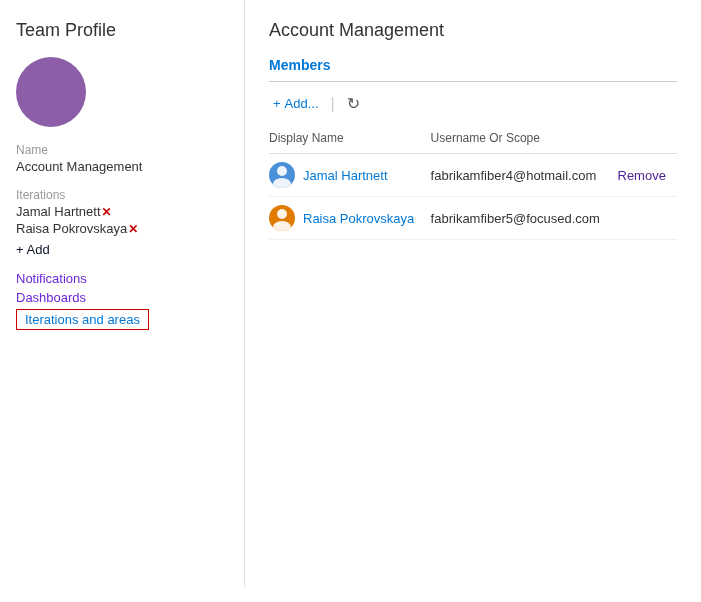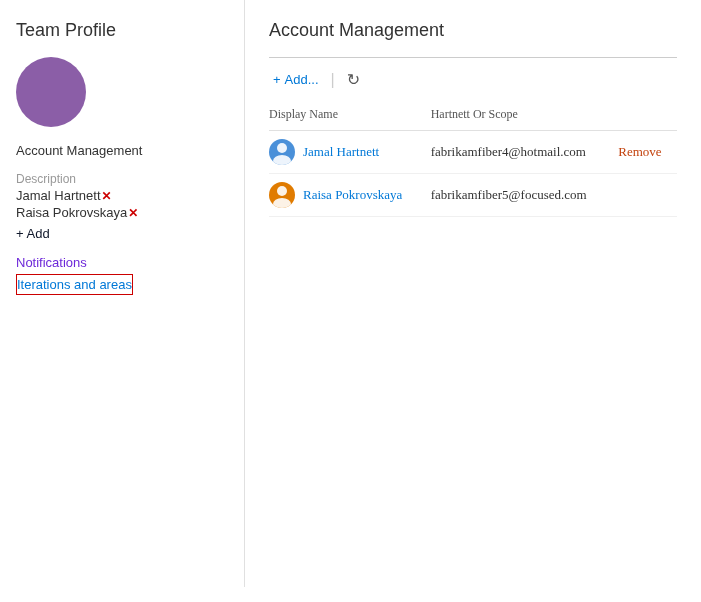--- a/index.html
+++ b/index.html
@@ -93,21 +93,21 @@
       display: block;
       color: #6d28d9;
       font-size: 13px;
       cursor: pointer;
       text-decoration: none;
       margin-bottom: 4px;
     }
 
     .sidebar-link.highlighted {
       border: 1px solid #c00;
-      padding: 2px 0;
+      padding: 2px 8px;
       display: inline-block;
       color: #0078d7;
     }
 
     
     .main {
       flex: 1;
       padding: 20px 24px;
     }
 
@@ -160,21 +160,20 @@
       border: none;
       cursor: pointer;
       color: #555;
       font-size: 16px;
       padding: 2px 4px;
     }
 
     .members-table {
       width: 100%;
       border-collapse: collapse;
-      font-family: Liberation Serif, serif;
     }
 
     .members-table th {
       text-align: left;
       font-weight: 400;
       color: #555;
       font-size: 12px;
       padding: 4px 8px 8px 0;
       border-bottom: 1px solid #e0e0e0;
     }
@@ -204,78 +203,81 @@
 
     .member-avatar.blue-bg { background: #4a90d9; }
     .member-avatar.orange-bg { background: #e07b00; }
 
     .member-name {
       color: #0078d7;
       cursor: pointer;
     }
 
     .remove-link {
-      color: #c2410c;
+      color: #4c1d95;
       cursor: pointer;
       font-size: 13px;
     }
   </style>
 </head>
 <body>
 
 <div class="sidebar">
   <div class="sidebar-title">Team Profile</div>
 
   <div class="avatar-circle">
     <span>
       <svg viewBox="0 0 45 45" fill="none" xmlns="http://www.w3.org/2000/svg">
         <circle cx="22.5" cy="16" r="9" fill="rgba(255,255,255,0.85)"></circle>
         <ellipse cx="22.5" cy="38" rx="16" ry="10" fill="rgba(255,255,255,0.85)"></ellipse>
       </svg>
     </span>
   </div>
 
+  <div class="field-label">Name</div>
   <div class="field-value">Account Management</div>
 
-  <div class="field-label">Description</div>
+  <div class="field-label">Iterations</div>
 
   <div class="admin-item">
     <span class="admin-name">Jamal Hartnett</span>
     <span class="remove-x">✕</span>
   </div>
   <div class="admin-item">
     <span class="admin-name">Raisa Pokrovskaya</span>
     <span class="remove-x">✕</span>
   </div>
   <a class="add-link">+ Add</a>
 
 
   <a class="sidebar-link">Notifications</a>
+  <a class="sidebar-link">Dashboards</a>
   <a class="sidebar-link highlighted">Iterations and areas</a>
 </div>
 
 <div class="main">
   <div class="page-title">Account Management</div>
 
+  <div class="section-header">Members</div>
   <hr class="divider">
 
   <div class="toolbar">
     <button class="add-btn">
       <span>+</span>
       <span> Add...</span>
     </button>
     <span class="toolbar-sep">|</span>
     <button class="refresh-btn">↻</button>
   </div>
 
   <table class="members-table">
     <thead>
       <tr>
         <th>Display Name</th>
-        <th>Hartnett Or Scope</th>
+        <th>Username Or Scope</th>
         <th></th>
       </tr>
     </thead>
     <tbody>
       <tr>
         <td>
           <div class="member-name-cell">
             <div class="member-avatar blue-bg">
               <svg width="26" height="26" viewBox="0 0 26 26">
                 <circle cx="13" cy="9" r="5" fill="rgba(255,255,255,0.9)"></circle>

